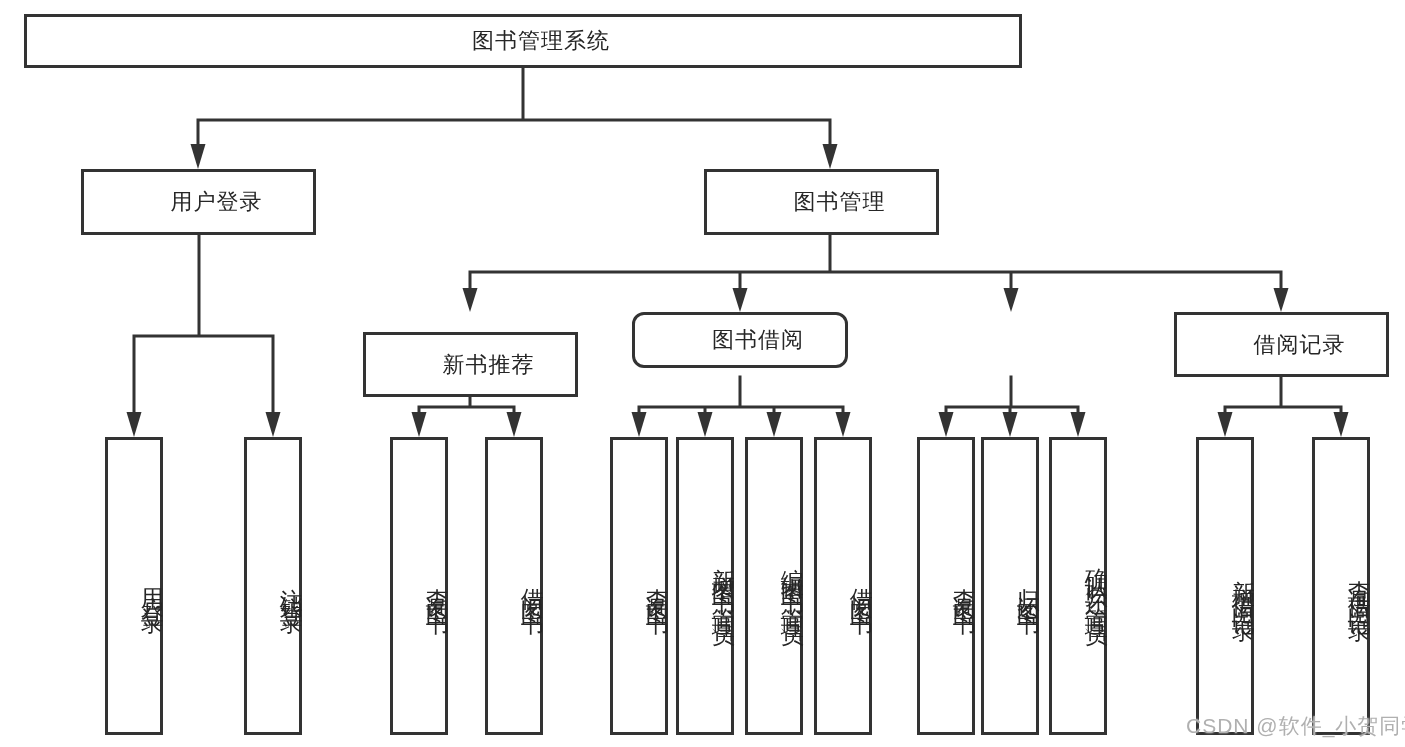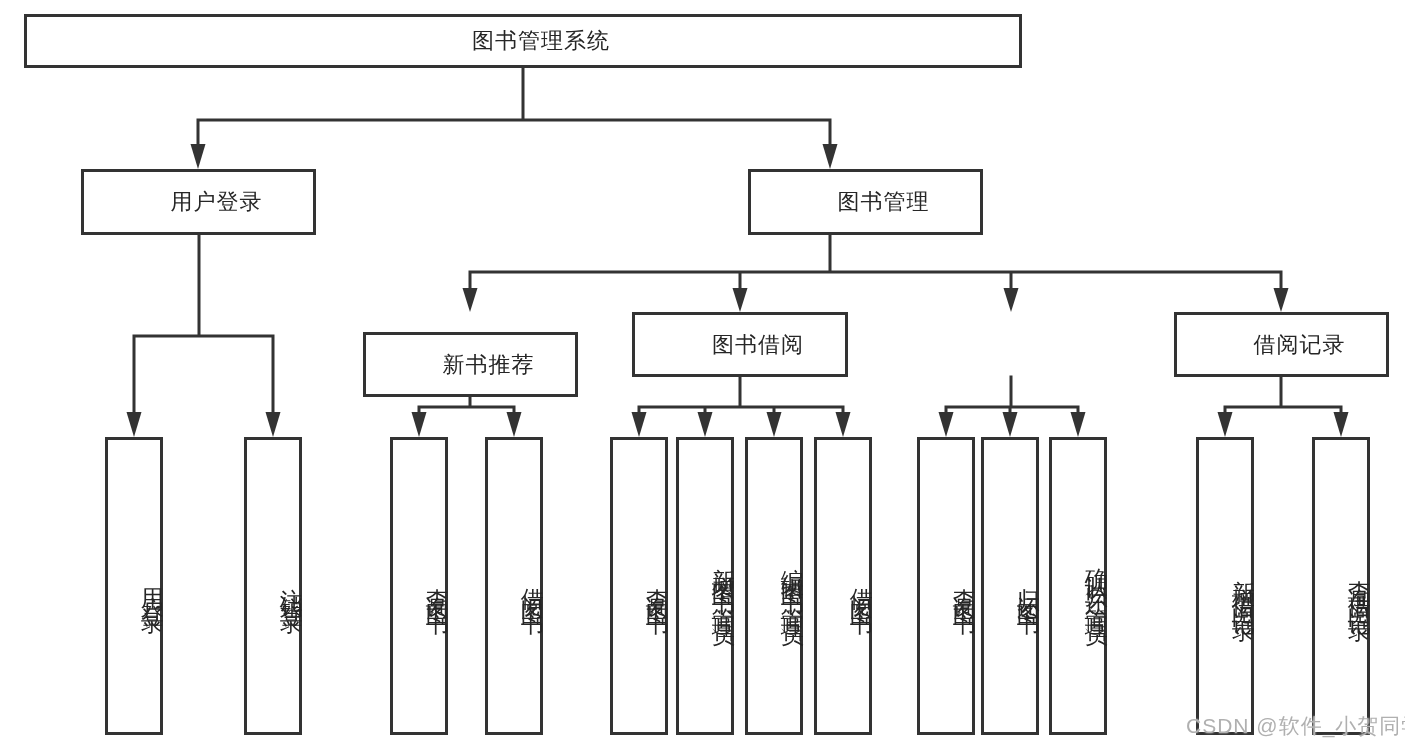--- a/index.html
+++ b/index.html
@@ -96,28 +96,28 @@
     </g>
   </svg>
 
   <div class="box" style="left:24px; top:14px; width:998px; height:54px;">
     <span class="hlabel">图书管理系统</span>
   </div>
 
   <div class="box" style="left:81px; top:169px; width:235px; height:66px;">
     <span class="hlabel">用户登录</span>
   </div>
-  <div class="box" style="left:748px; top:169px; width:235px; height:66px;">
+  <div class="box" style="left:704px; top:169px; width:235px; height:66px;">
     <span class="hlabel">图书管理</span>
   </div>
 
   <div class="box" style="left:363px; top:332px; width:215px; height:65px;">
     <span class="hlabel">新书推荐</span>
   </div>
-  <div class="box" style="left:632px; top:312px; width:216px; height:65px;">
+  <div class="box" style="left:632px; top:312px; width:216px; height:56px;border-radius:12px;">
     <span class="hlabel">图书借阅</span>
   </div>
   <div class="box" style="left:1174px; top:312px; width:215px; height:65px;">
     <span class="hlabel">借阅记录</span>
   </div>
 
   <div class="box" style="left:105px; top:437px; width:58px; height:298px;">
     <span class="vtext">用户登录</span>
   </div>
   <div class="box" style="left:244px; top:437px; width:58px; height:298px;">

